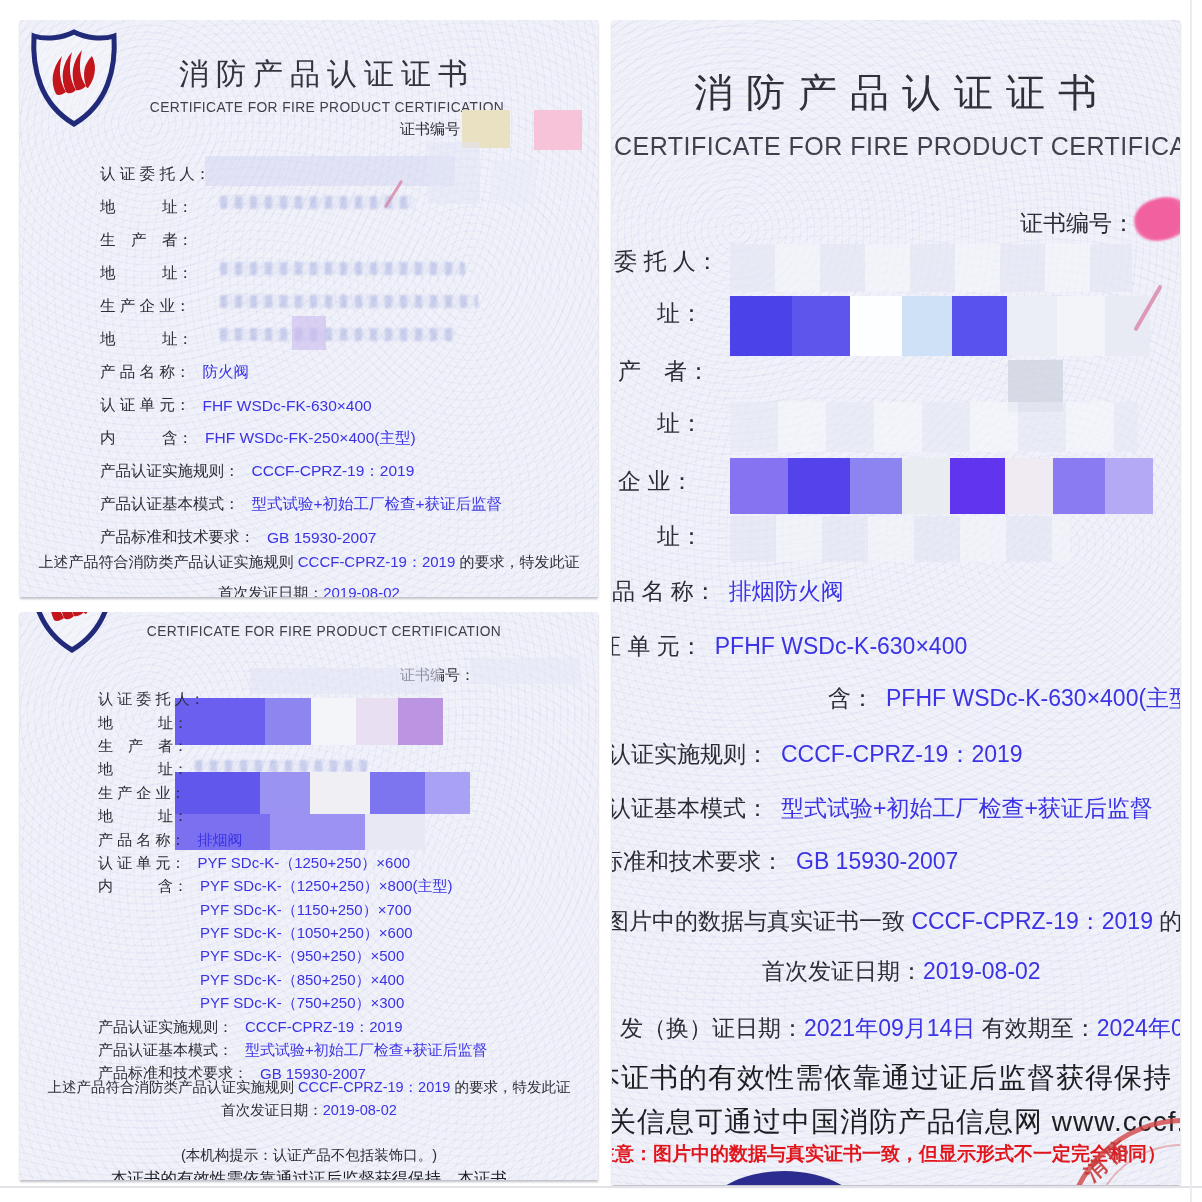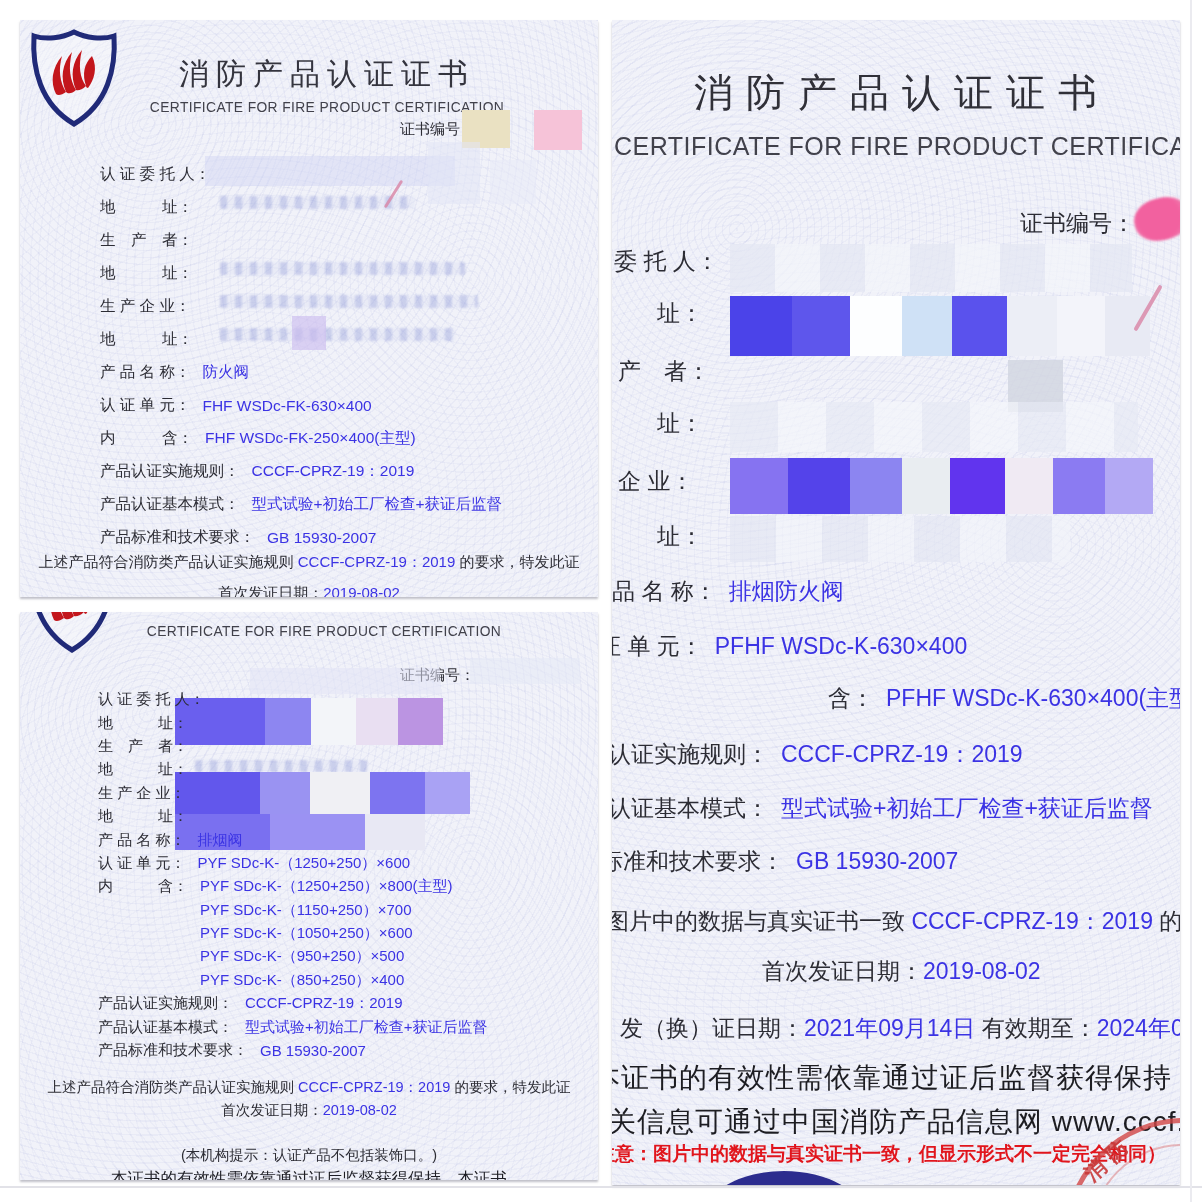--- a/index.html
+++ b/index.html
@@ -233,20 +233,24 @@
       </div>
       <div class="row">
         <span class="lbl"></span>
         <span class="val">PYF SDc-K-（950+250）×500</span>
       </div>
       <div class="row">
         <span class="lbl"></span>
         <span class="val">PYF SDc-K-（850+250）×400</span>
       </div>
       <div class="row">
+        <span class="lbl"></span>
+        <span class="val">PYF SDc-K-（750+250）×300</span>
+      </div>
+      <div class="row">
         <span class="lbl">产品认证实施规则：</span>
         <span class="val">CCCF-CPRZ-19：2019</span>
       </div>
       <div class="row">
         <span class="lbl">产品认证基本模式：</span>
         <span class="val">型式试验+初始工厂检查+获证后监督</span>
       </div>
       <div class="row">
         <span class="lbl">产品标准和技术要求：</span>
         <span class="val">GB 15930-2007</span>

